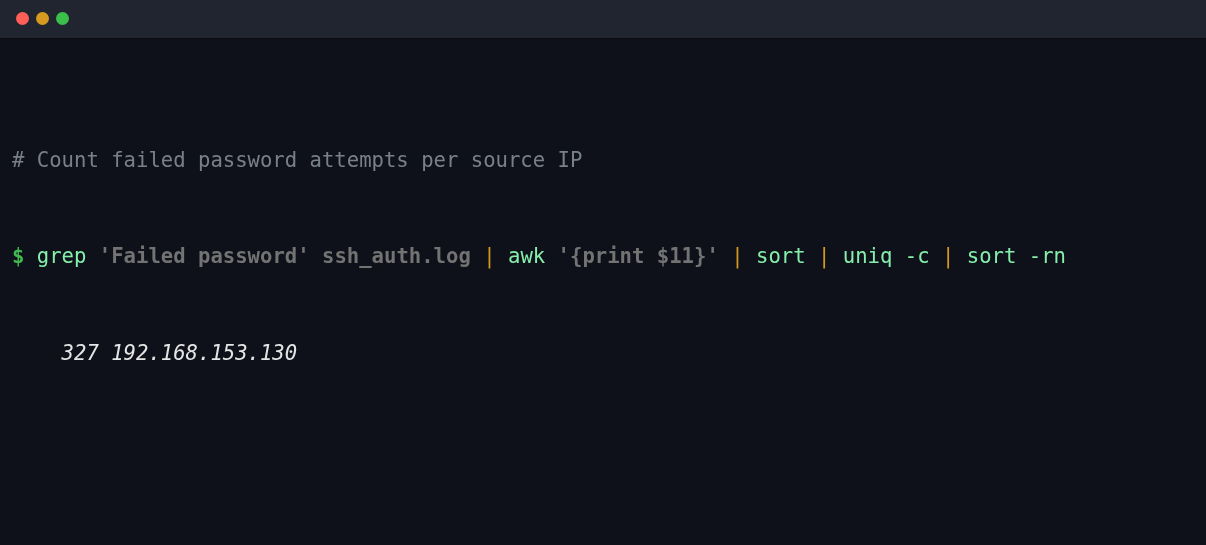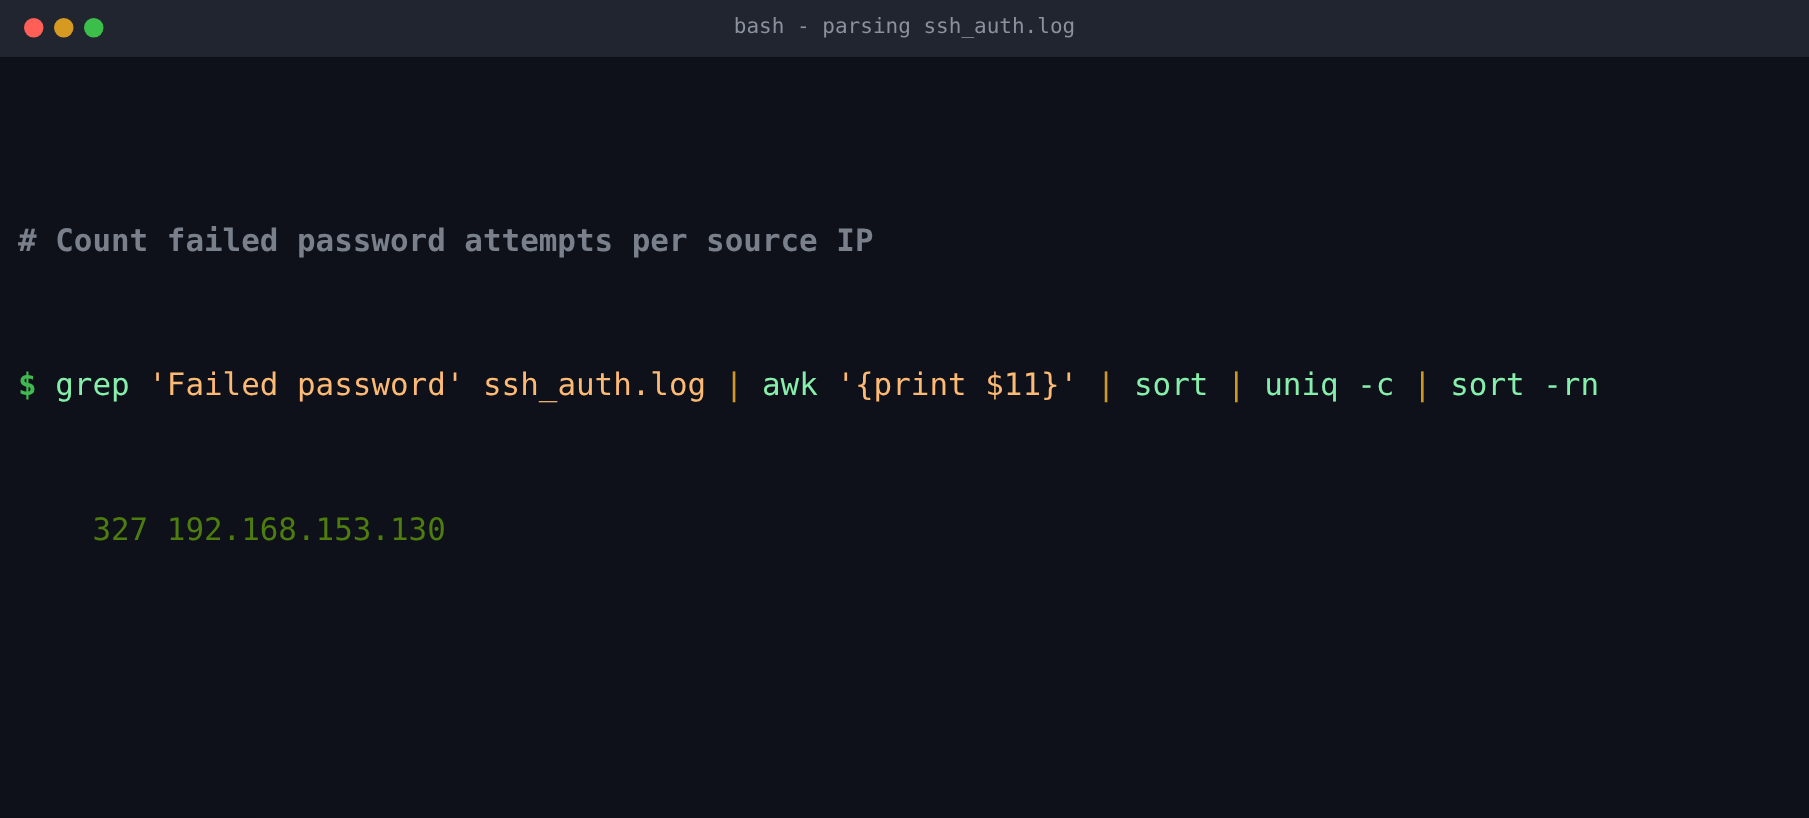--- a/index.html
+++ b/index.html
@@ -6,38 +6,37 @@
   body { width: 1206px; height: 545px; background: #0e1119; overflow: hidden; }
   .window { width: 1206px; height: 545px; background: #0e1119; position: relative; }
   .titlebar { height: 38px; background: #212530; position: relative; border-bottom: 1px solid #0b0d12; }
   .dots { position: absolute; left: 16px; top: 12px; display: flex; gap: 7px; }
   .dot { width: 13px; height: 13px; border-radius: 50%; display: inline-block; }
   .title { position: absolute; left: 0; right: 0; top: 10px; text-align: center; color: #8b919d;
            font-family: "DejaVu Sans Mono", monospace; font-size: 14px; }
   .term { position: absolute; left: 12px; top: 47px; font-family: "DejaVu Sans Mono", monospace;
           font-size: 20.6px; line-height: 32.2px; white-space: pre; color: #d5d9e0; }
   .line { height: 32.2px; }
-  .c-comment { color: #7a808b; font-weight: bold; }
+  .c-comment { color: #7a808b; }
   .c-prompt { color: #3fb950; font-weight: bold; }
   .c-cmd { color: #86efac; }
-  .c-arg { color: #fdba74; }
+  .c-arg { color: #737373; font-weight: bold; }
   .c-pipe { color: #d29922; }
-  .c-red { color: #4d7c0f; }
+  .c-red { color: #e5e5e5; font-style: italic; }
 </style>
 </head>
 <body>
 
 <div class="window">
   <div class="titlebar">
     <div class="dots">
       <span class="dot" style="background:#ff5f57"></span>
       <span class="dot" style="background:#d79a20"></span>
       <span class="dot" style="background:#3cbf4a"></span>
     </div>
-    <div class="title">bash - parsing ssh_auth.log</div>
   </div>
 
   <div class="term">
     
     <div class="line c-comment"># Count failed password attempts per source IP</div>
     <div class="line"><span class="c-prompt">$</span> <span class="c-cmd">grep</span><span class="c-arg"> 'Failed password' ssh_auth.log </span><span class="c-pipe">|</span><span class="c-cmd"> awk</span><span class="c-arg"> '{print $11}' </span><span class="c-pipe">|</span><span class="c-cmd"> sort </span><span class="c-pipe">|</span><span class="c-cmd"> uniq -c </span><span class="c-pipe">|</span><span class="c-cmd"> sort -rn</span></div>
     <div class="line c-red">    327 192.168.153.130</div>
     <div class="line"></div>
 
     

